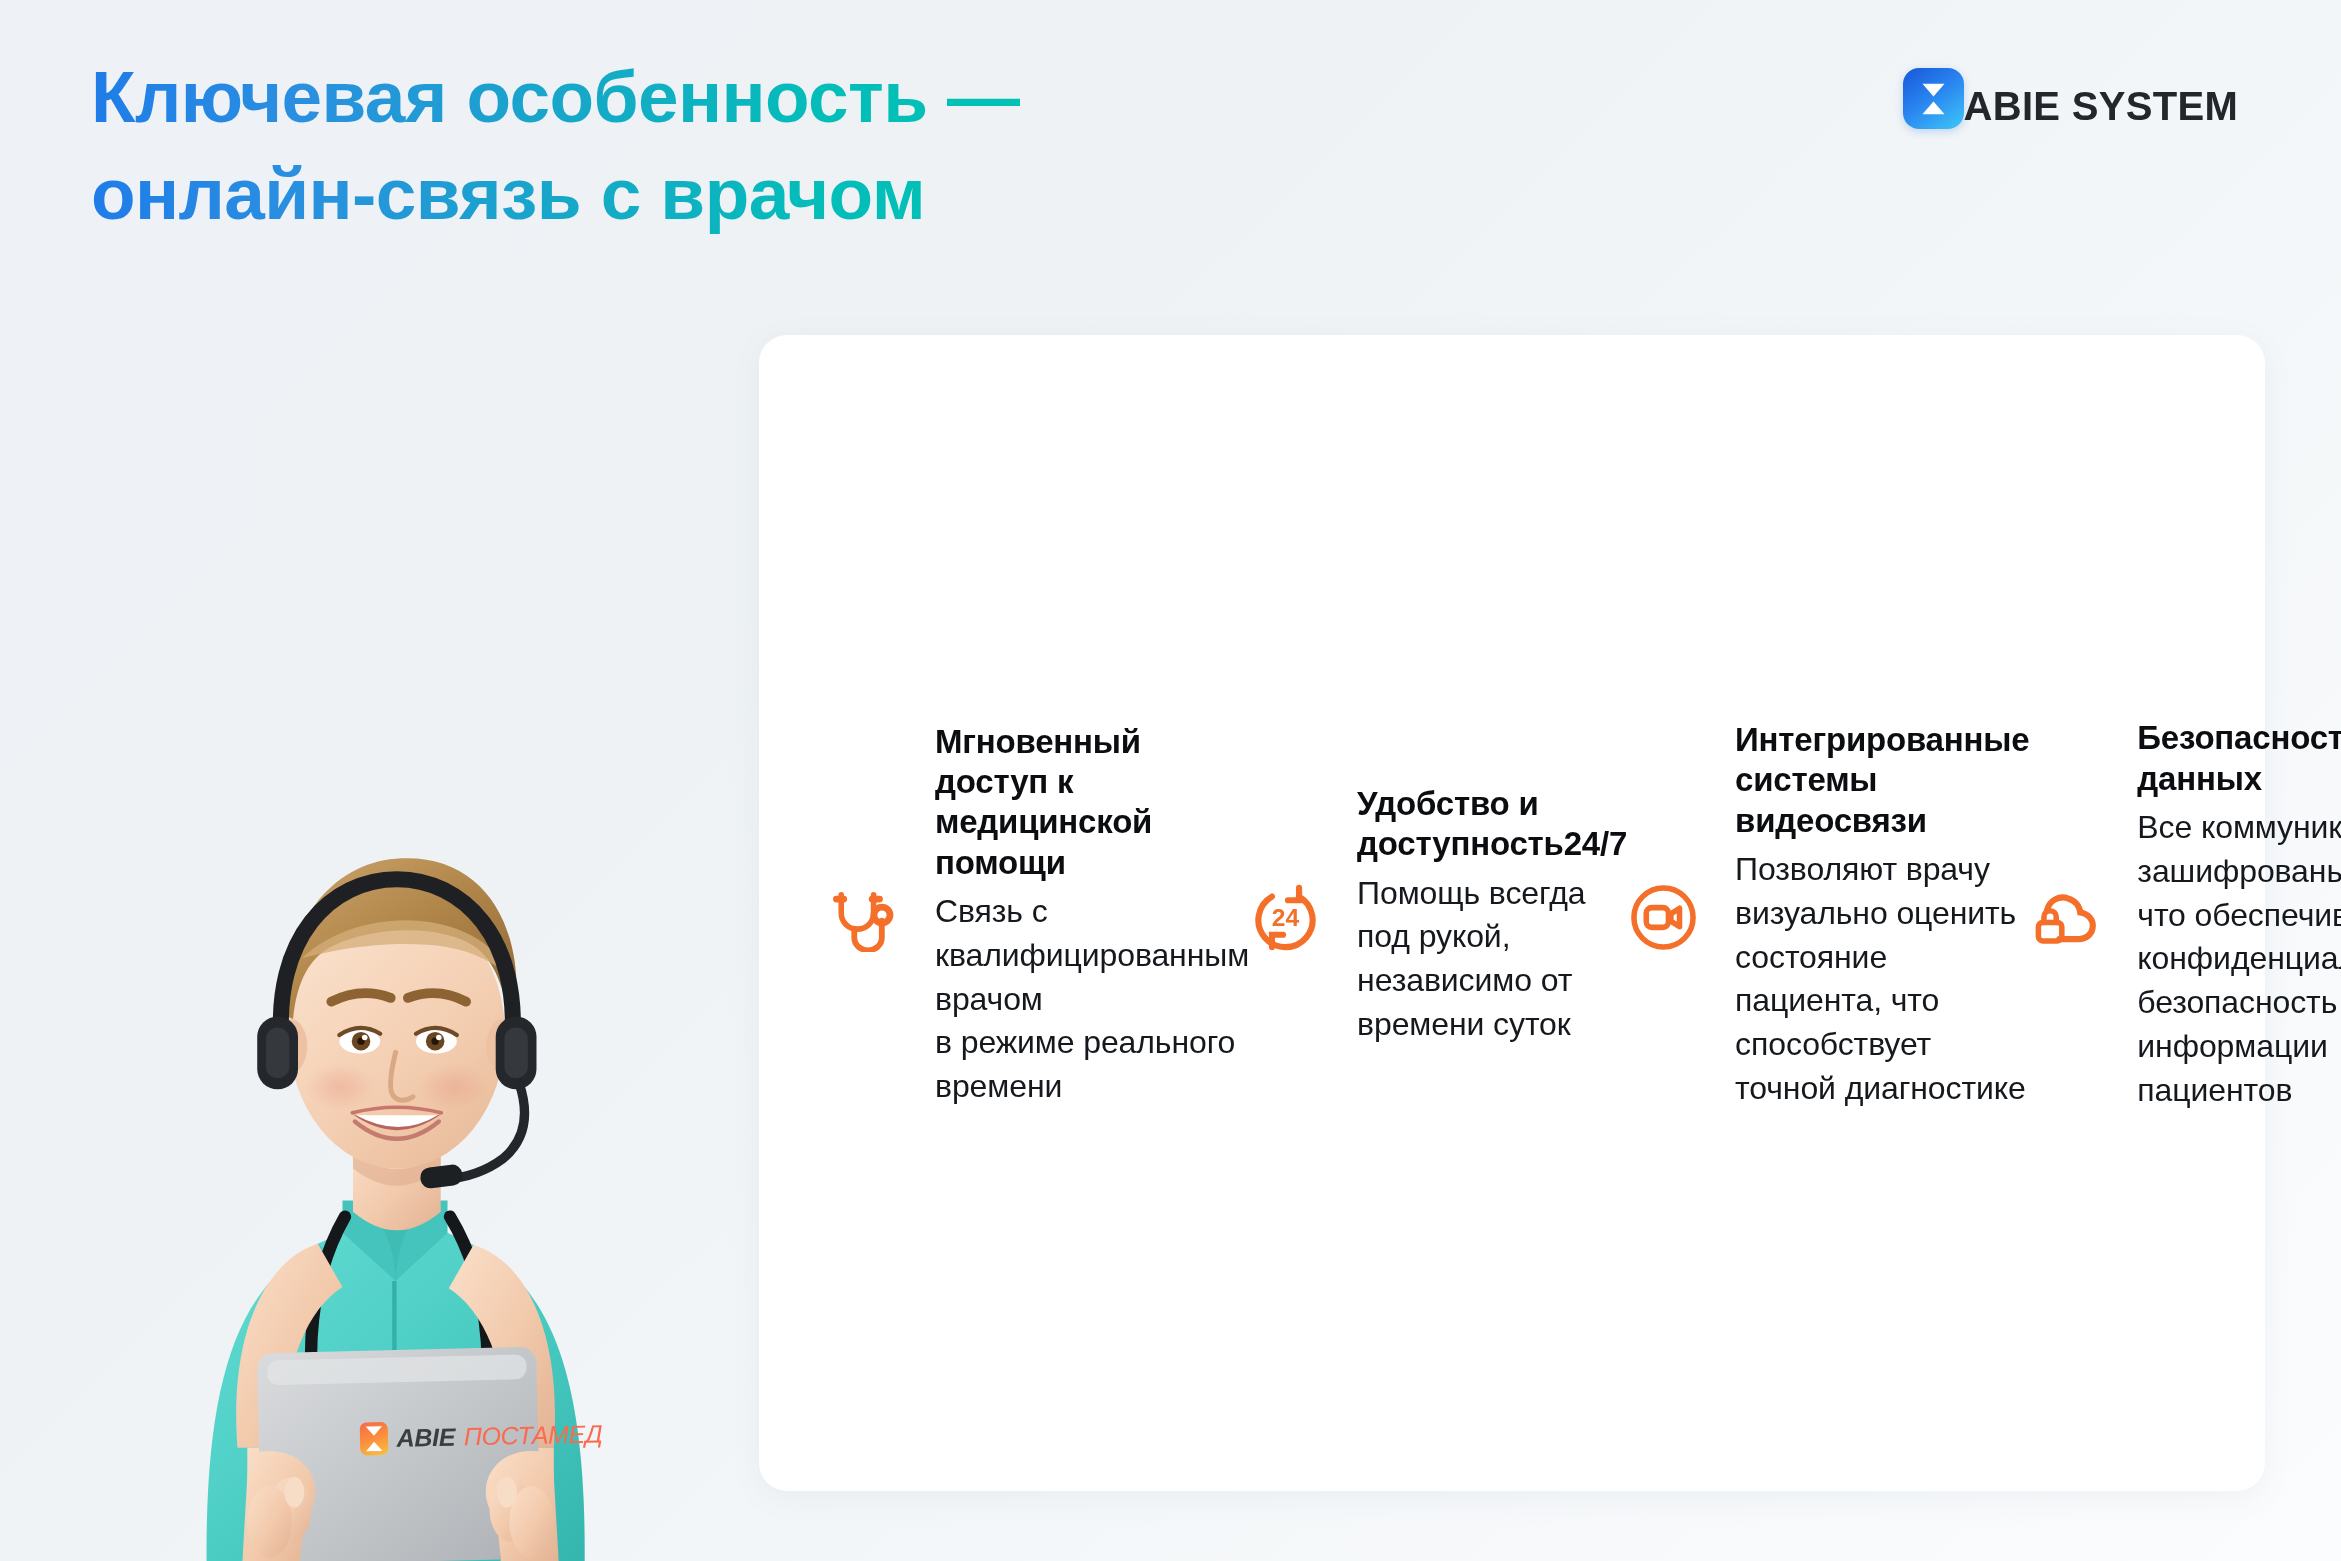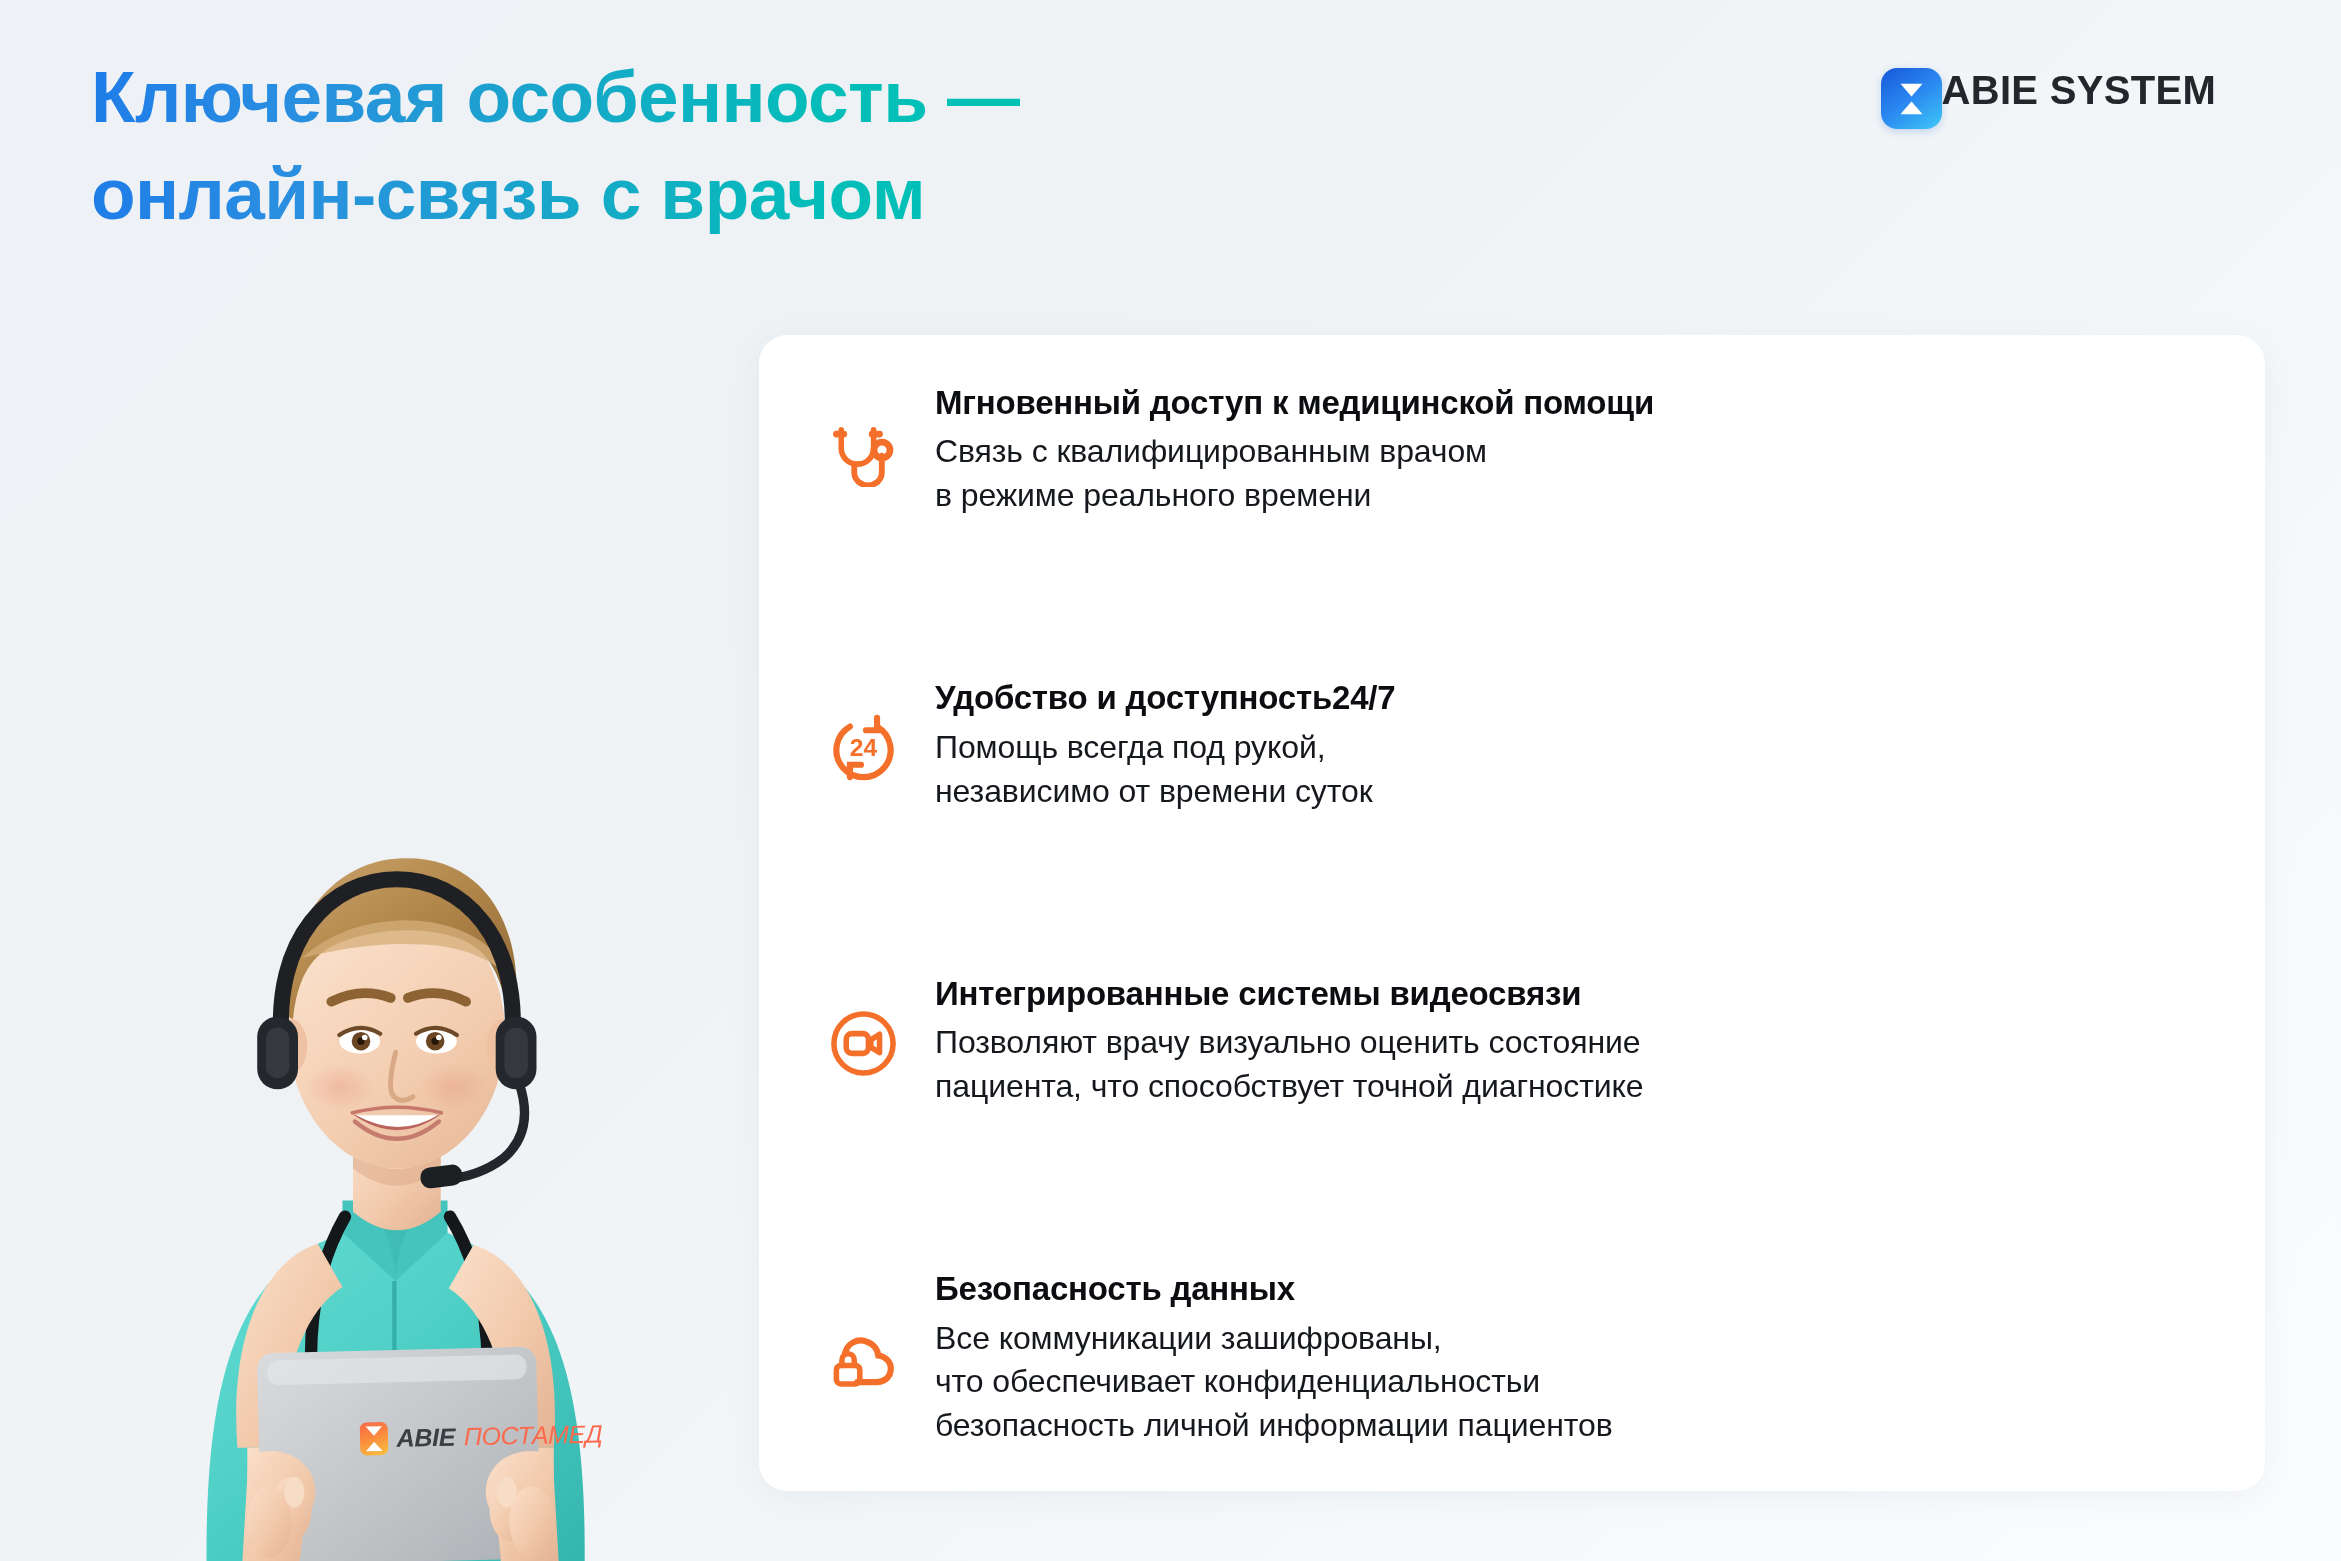--- a/index.html
+++ b/index.html
@@ -17,37 +17,37 @@
   #page-title {
     position:absolute; left:91px; top:48px;
     font-size:73px; font-weight:800; line-height:1.33;
     letter-spacing:-0.6px;
     background:linear-gradient(92deg,#1f7ce8 0%,#2a8fe0 22%,#16a8c8 52%,#04bdb9 78%,#00c2b4 100%);
     -webkit-background-clip:text; background-clip:text;
     -webkit-text-fill-color:transparent; color:transparent;
     white-space:pre-line;
   }
 
-  #brand { position:absolute; right:126px; top:68px; display:flex; align-items:flex-start; }
+  #brand { position:absolute; right:104px; top:68px; display:flex; align-items:flex-end; }
   #brand-mark {
     width:61px; height:61px; border-radius:16px;
     background:linear-gradient(145deg,#1757d8 0%,#2a86f0 48%,#3ec8f7 100%);
     display:flex; align-items:center; justify-content:center;
     box-shadow:0 2.5px 8.6px rgba(30,100,210,.22);
   }
   #brand-name { font-size:40px; font-weight:800; color:#23262b; letter-spacing:0.3px; white-space:nowrap; }
 
   
   #features-card {
     position:absolute; left:759px; top:335px;
     width:1506px; height:1156px;
     background:#ffffff; border-radius:28px;
     box-shadow:0 6.2px 31px rgba(90,110,140,.07);
     padding:48px 59px 43px 68px;
-    display:flex; flex-direction:column; justify-content:space-between;
+    display:flex; flex-direction:row; justify-content:space-between;
   }
   .feature-row { display:flex; align-items:center; gap:35px; }
   .feature-icon { flex:0 0 73px; width:73px; height:73px; display:flex; align-items:flex-end; justify-content:center; }
   .feature-text { flex:1 1 auto; }
   .feature-title { font-size:33px; font-weight:800; color:#0b0d10; line-height:1.22; letter-spacing:-0.2px; }
   .feature-desc { font-size:32px; font-weight:400; color:#15181c; line-height:1.37; margin-top:7px; white-space:pre-line; letter-spacing:-0.1px; }
 
   
   #photo { position:absolute; left:52px; bottom:0; width:686px; height:1004px; }
   #photo svg { display:block; width:100%; height:100%; }

